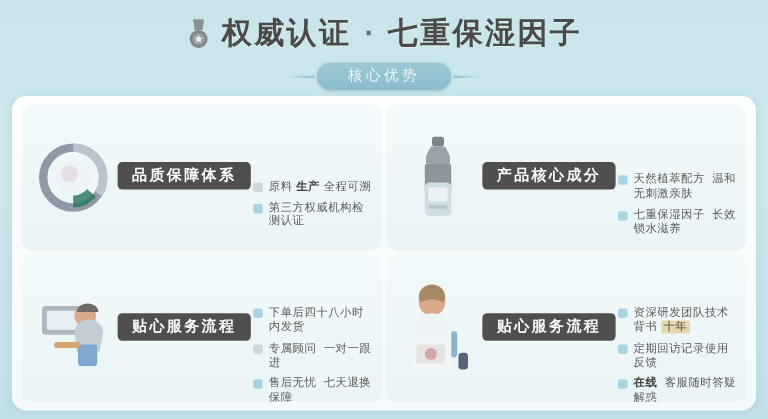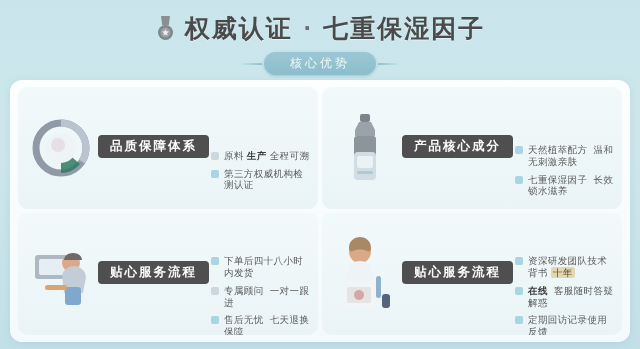--- a/index.html
+++ b/index.html
@@ -244,25 +244,25 @@
         </div>
         <div class="card-body">
           <span class="card-title">贴心服务流程</span>
           <div class="bullets">
             <div class="bullet">
               <span class="bullet-marker"></span>
               <span class="bullet-text"><span>资深研发团队技术背书</span>&nbsp;<span class="hl">十年</span></span>
             </div>
             <div class="bullet">
               <span class="bullet-marker"></span>
+              <span class="bullet-text"><span>定期回访记录使用反馈</span></span>
+            </div>
+            <div class="bullet">
+              <span class="bullet-marker"></span>
               <span class="bullet-text"><span class="strong">在线</span>&nbsp;&nbsp;<span>客服随时答疑解惑</span></span>
-            </div>
-            <div class="bullet">
-              <span class="bullet-marker"></span>
-              <span class="bullet-text"><span>定期回访记录使用反馈</span></span>
             </div>
           </div>
         </div>
       </div>
 
     </div>
   </div>
 </div>
 
 </body></html>

